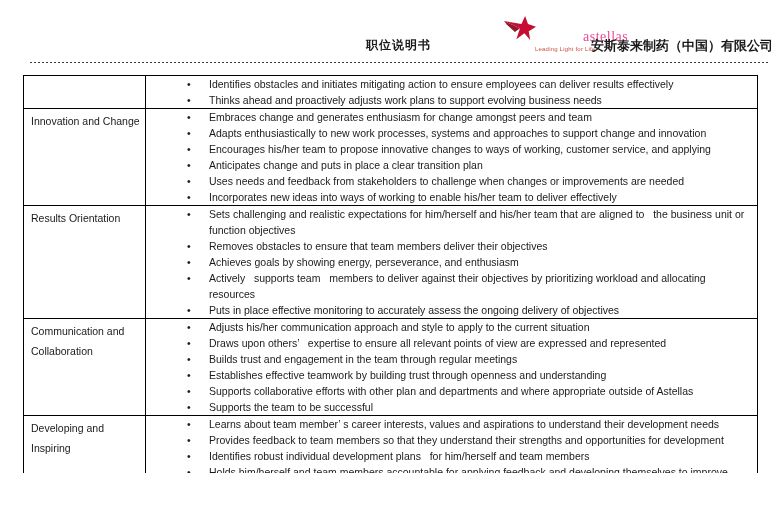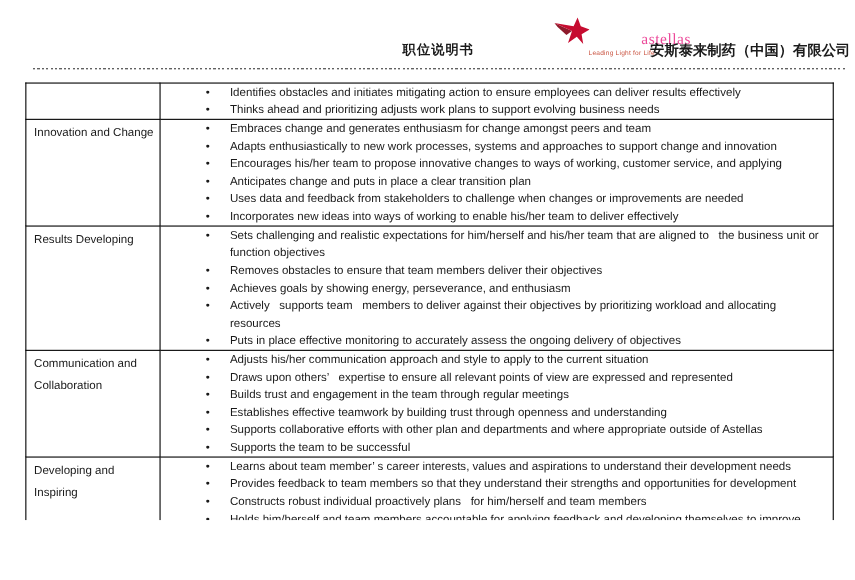--- a/index.html
+++ b/index.html
@@ -54,39 +54,39 @@
 
   <div class="dash-line"></div>
 
   <table class="comp">
     <tbody>
       <tr>
         <td class="label-cell"></td>
         <td class="bullet-cell">
             <ul>
               <li>Identifies obstacles and initiates mitigating action to ensure employees can deliver results effectively</li>
-              <li>Thinks ahead and prioritizing adjusts work plans to support evolving business needs</li>
+              <li>Thinks ahead and proactively adjusts work plans to support evolving business needs</li>
             </ul>
           </td>
       </tr>
       <tr>
         <td class="label-cell">Innovation and Change</td>
         <td class="bullet-cell">
             <ul>
               <li>Embraces change and generates enthusiasm for change amongst peers and team</li>
               <li>Adapts enthusiastically to new work processes, systems and approaches to support change and innovation</li>
               <li>Encourages his/her team to propose innovative changes to ways of working, customer service, and applying</li>
               <li>Anticipates change and puts in place a clear transition plan</li>
-              <li>Uses data and feedback from stakeholders to challenge when changes or improvements are needed</li>
+              <li>Uses needs and feedback from stakeholders to challenge when changes or improvements are needed</li>
               <li>Incorporates new ideas into ways of working to enable his/her team to deliver effectively</li>
             </ul>
           </td>
       </tr>
       <tr>
-        <td class="label-cell">Results Developing</td>
+        <td class="label-cell">Results Orientation</td>
         <td class="bullet-cell">
             <ul>
               <li>Sets challenging and realistic expectations for him/herself and his/her team that are aligned to   the business unit or function objectives</li>
               <li>Removes obstacles to ensure that team members deliver their objectives</li>
               <li>Achieves goals by showing energy, perseverance, and enthusiasm</li>
               <li>Actively   supports team   members to deliver against their objectives by prioritizing workload and allocating resources</li>
               <li>Puts in place effective monitoring to accurately assess the ongoing delivery of objectives</li>
             </ul>
           </td>
       </tr>
@@ -102,21 +102,21 @@
               <li>Supports the team to be successful</li>
             </ul>
           </td>
       </tr>
       <tr class="last-row">
         <td class="label-cell">Developing and Inspiring</td>
         <td class="bullet-cell">
             <ul>
               <li>Learns about team member’ s career interests, values and aspirations to understand their development needs</li>
               <li>Provides feedback to team members so that they understand their strengths and opportunities for development</li>
-              <li>Constructs robust individual proactively plans   for him/herself and team members</li>
+              <li>Identifies robust individual development plans   for him/herself and team members</li>
               <li>Holds him/herself and team members accountable for applying feedback and developing themselves to improve their skills and capabilities</li>
               <li>Understands overall team capabilities and supports development gaps</li>
             </ul>
           </td>
       </tr>
     </tbody>
   </table>
 
 </div>
 

